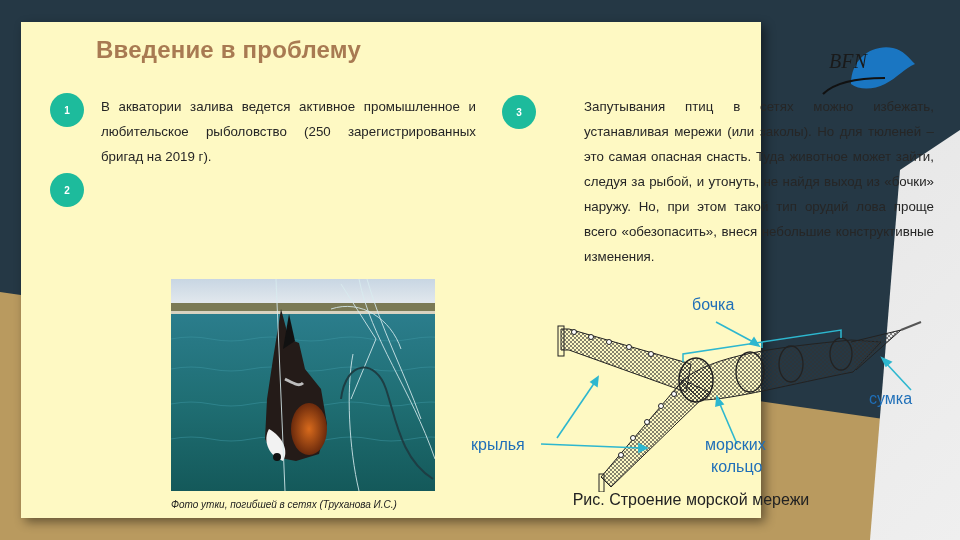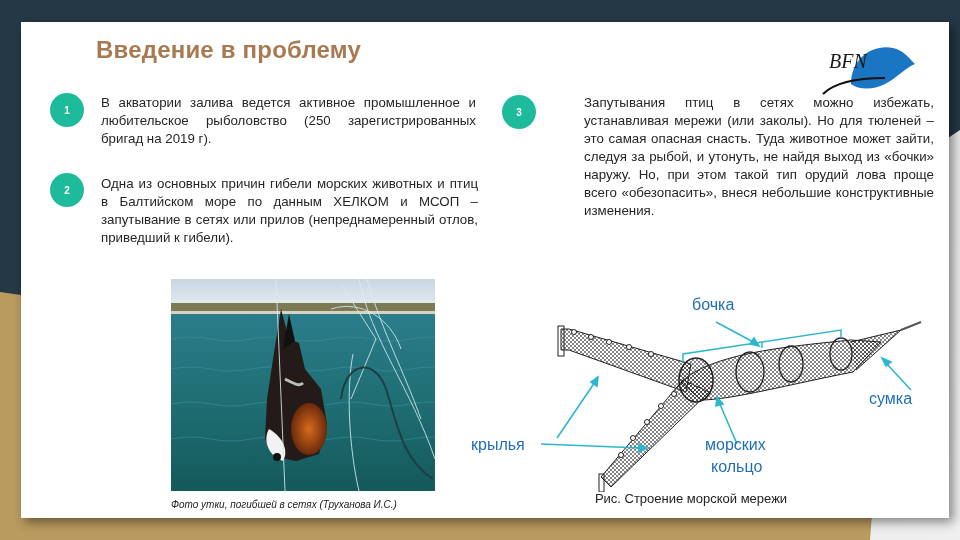--- a/index.html
+++ b/index.html
@@ -13,51 +13,51 @@
     position: absolute; left: 0; top: 0; width: 960px; height: 540px;
     background: #b99a5f;
     clip-path: polygon(0 292px, 960px 430px, 960px 540px, 0 540px);
   }
   .bg-grey2 {
     position: absolute; left: 0; top: 0; width: 960px; height: 540px;
     background: linear-gradient(135deg, #d8d8d8, #efefef);
     clip-path: polygon(900px 170px, 960px 130px, 960px 540px, 870px 540px);
   }
   .slide {
-    position: absolute; left: 21px; top: 22px; width: 928px; height: 496px;
-    background: #ffffff;
+    position: absolute; left: 21px; top: 22px; width: 740px; height: 496px;
+    background: #fef9c3;
     box-shadow: 4px 4px 10px rgba(0,0,0,0.45);
   }
   .title {
     position: absolute; left: 75px; top: 14px;
     font-size: 24px; font-weight: bold; color: #a87a52;
     letter-spacing: 0.2px;
   }
   .logo { position: absolute; left: 800px; top: 16px; width: 96px; height: 58px; }
   .badge {
     position: absolute; width: 34px; height: 34px; border-radius: 50%;
     background: #1dbb9c; color: #fff; font-size: 10px; font-weight: bold;
     display: flex; align-items: center; justify-content: center;
   }
   .para {
-    position: absolute; font-size: 13.3px; line-height: 18px; color: #262626;
+    position: absolute; font-size: 13.3px; line-height: 25px; color: #262626;
     text-align: justify; text-align-last: left;
   }
   .photo {
     position: absolute; left: 150px; top: 257px; width: 264px; height: 212px;
     overflow: hidden;
   }
   .caption-photo {
     position: absolute; left: 150px; top: 477px; width: 264px;
     font-size: 10px; font-style: italic; color: #222;
   }
   .diagram { position: absolute; left: 440px; top: 270px; width: 470px; height: 200px; }
   .caption-diagram {
     position: absolute; left: 540px; top: 469px; width: 260px;
-    font-size: 13px; text-align: center; color: #222;
+    font-size: 16px; text-align: center; color: #222;
   }
   .dlabel {
     position: absolute; font-size: 16px; color: #1f6fb8;
     font-family: "Liberation Sans", sans-serif;
     text-align: right;
   }
 </style>
 </head>
 <body>
 
@@ -72,21 +72,20 @@
       <path d="M30 46 C 30 20, 52 6, 72 10 C 82 12, 88 20, 94 26 C 84 30, 76 40, 64 46 C 52 52, 38 52, 30 46 Z" fill="#1a76c2"></path>
       <path d="M2 56 C 14 44, 40 40, 64 40" stroke="#111" stroke-width="2.2" fill="none"></path>
       <text x="8" y="30" font-family="Liberation Serif, serif" font-style="italic" font-size="20" fill="#1a1a1a">BFN</text>
     </svg>
   </div>
 
   <div class="badge" style="left:29px; top:71px;">1</div>
   <div class="para" style="left:80px; top:72px; width:375px;">В акватории залива ведется активное промышленное и любительское рыболовство (250 зарегистрированных бригад на 2019 г).</div>
 
   <div class="badge" style="left:29px; top:151px;">2</div>
-  <div class="para" style="left:80px; top:153px; width:377px;">Одна из основных причин гибели морских животных и птиц в Балтийском море по данным ХЕЛКОМ и МСОП – запутывание в сетях или прилов (непреднамеренный отлов, приведший к гибели).</div>
 
   <div class="badge" style="left:481px; top:73px;">3</div>
   <div class="para" style="left:537px; top:72px; width:350px;margin-left:26px;">Запутывания птиц в сетях можно избежать, устанавливая мережи (или заколы). Но для тюленей – это самая опасная снасть. Туда животное может зайти, следуя за рыбой, и утонуть, не найдя выход из «бочки» наружу. Но, при этом такой тип орудий лова проще всего «обезопасить», внеся небольшие конструктивные изменения.</div>
 
   <div class="photo">
     <svg width="264" height="212" viewBox="0 0 264 212">
       <defs>
         <linearGradient id="sky" x1="0" y1="0" x2="0" y2="1">
           <stop offset="0" stop-color="#c8d6e3"></stop>
           <stop offset="1" stop-color="#e6ebef"></stop>

